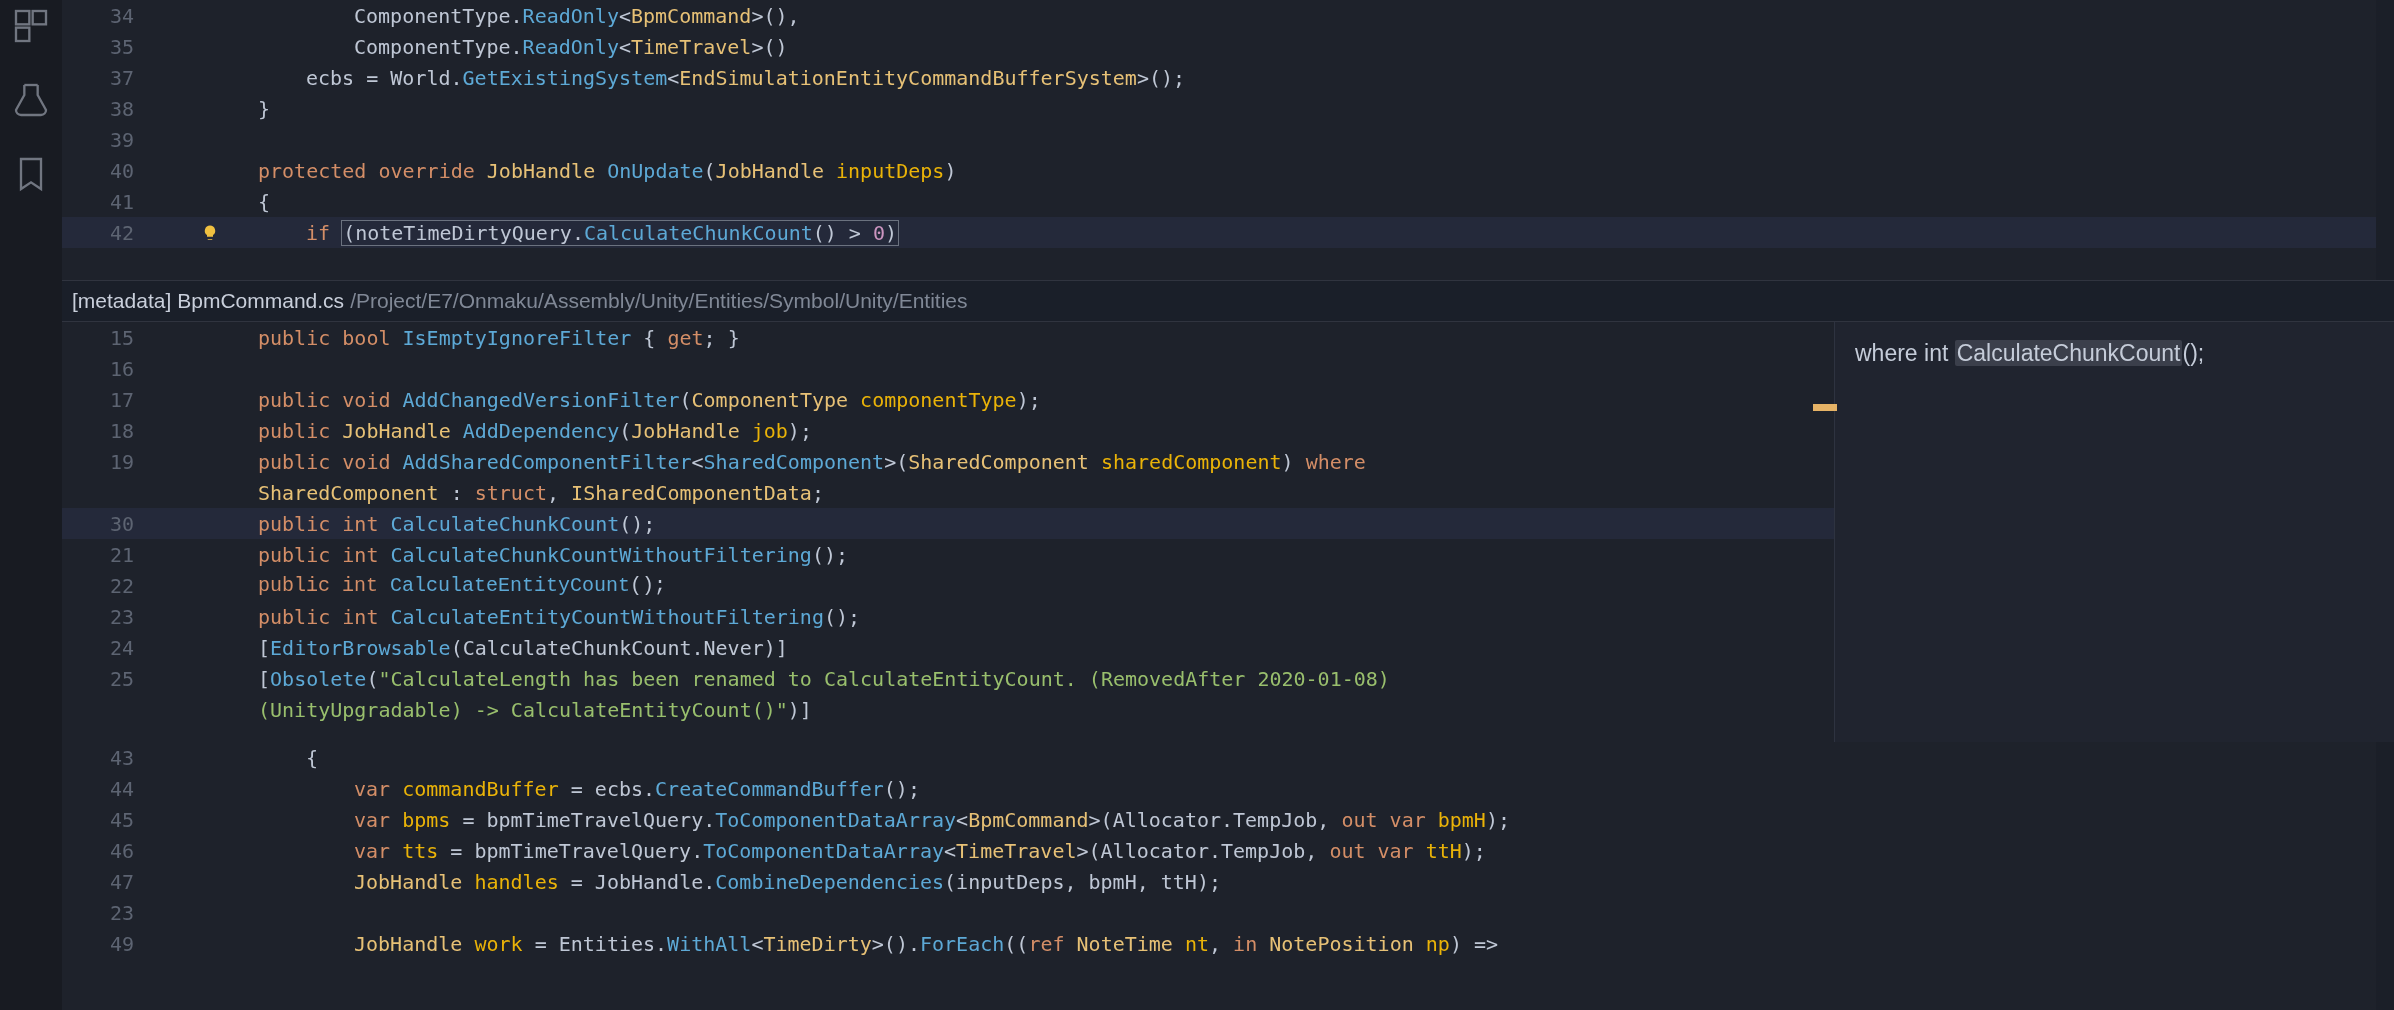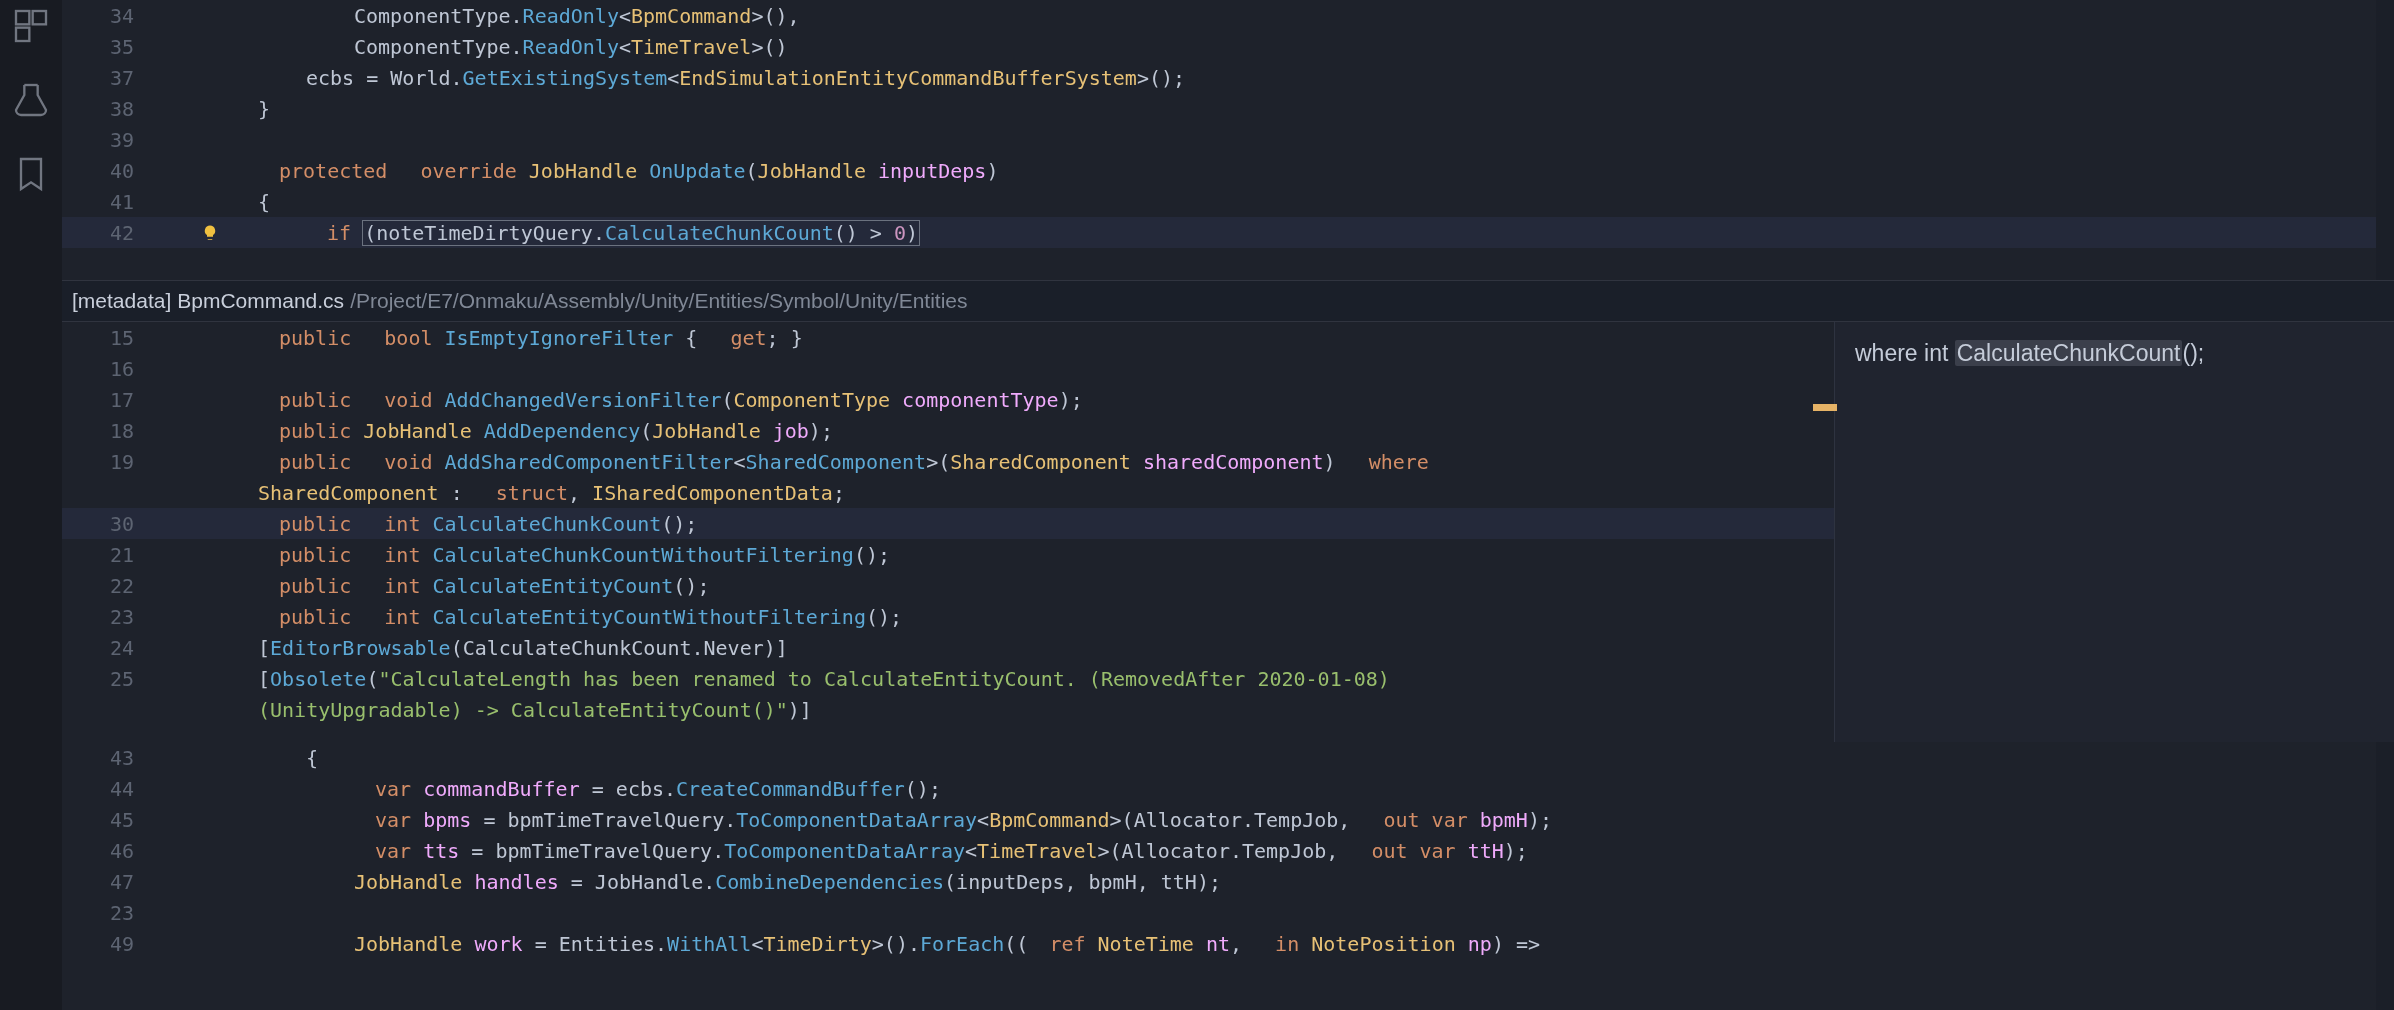--- a/index.html
+++ b/index.html
@@ -97,25 +97,25 @@
   }
   .bulb svg { width: 18px; height: 18px; }
 
   .match-box {
     border: 1px solid #6b727f;
     padding: 0 1px;
     margin: 0 -1px;
   }
 
   
-  .c-keyword   { color: #d48e67; margin-left: 21px; }   
+  .c-keyword   { color: #d48e67; }   
   .c-type      { color: #e7c176; }   
   .c-typealt   { color: #5da9d6; }   
   .c-method    { color: #5da9d6; }
-  .c-param     { color: #f0abfc; margin-top: 22px; }   
+  .c-param     { color: #eab308; margin-top: 22px; }   
   .c-ident     { color: #bfc7d5; }
   .c-punc      { color: #bfc7d5; }
   .c-str       { color: #99bf6d; }
   .c-num       { color: #cc95c0; }
   .c-attr      { color: #5da9d6; }
 
   .overview {
     position: absolute; right: 0; top: 0; width: 18px; height: 100%;
     background: #1b1f28;
   }
@@ -175,21 +175,21 @@
       <div class="code-area">
         <div class="lines" id="lines-peek">
             <div class="line"><div class="ln">15</div><div style="display: flex; height: 100%; position: relative; width: 0px;"></div><div class="content" style="margin-left: 0px;"><span class="pad" style="width: 96px;"></span><span class="c-keyword">public </span><span class="c-keyword">bool </span><span class="c-method">IsEmptyIgnoreFilter</span><span class="c-punc"> { </span><span class="c-keyword">get</span><span class="c-punc">; }</span></div></div>
             <div class="line"><div class="ln">16</div><div style="display: flex; height: 100%; position: relative; width: 0px;"></div><div class="content" style="margin-left: 0px;"></div></div>
             <div class="line"><div class="ln">17</div><div style="display: flex; height: 100%; position: relative; width: 0px;"></div><div class="content" style="margin-left: 0px;"><span class="pad" style="width: 96px;"></span><span class="c-keyword">public </span><span class="c-keyword">void </span><span class="c-method">AddChangedVersionFilter</span><span class="c-punc">(</span><span class="c-type">ComponentType </span><span class="c-param">componentType</span><span class="c-punc">);</span></div></div>
             <div class="line"><div class="ln">18</div><div style="display: flex; height: 100%; position: relative; width: 0px;"></div><div class="content" style="margin-left: 0px;"><span class="pad" style="width: 96px;"></span><span class="c-keyword">public </span><span class="c-type">JobHandle </span><span class="c-method">AddDependency</span><span class="c-punc">(</span><span class="c-type">JobHandle </span><span class="c-param">job</span><span class="c-punc">);</span></div></div>
             <div class="line"><div class="ln">19</div><div style="display: flex; height: 100%; position: relative; width: 0px;"></div><div class="content" style="margin-left: 0px;"><span class="pad" style="width: 96px;"></span><span class="c-keyword">public </span><span class="c-keyword">void </span><span class="c-method">AddSharedComponentFilter</span><span class="c-punc">&lt;</span><span class="c-typealt">SharedComponent</span><span class="c-punc">&gt;(</span><span class="c-type">SharedComponent </span><span class="c-param">sharedComponent</span><span class="c-punc">) </span><span class="c-keyword">where</span></div></div>
             <div class="line"><div class="ln"></div><div style="display: flex; height: 100%; position: relative; width: 0px;"></div><div class="content" style="margin-left: 0px;"><span class="pad" style="width: 96px;"></span><span class="c-type">SharedComponent</span><span class="c-punc"> : </span><span class="c-keyword">struct</span><span class="c-punc">, </span><span class="c-type">ISharedComponentData</span><span class="c-punc">;</span></div></div>
             <div class="line hl"><div class="ln">30</div><div style="display: flex; height: 100%; position: relative; width: 0px;"></div><div class="content" style="margin-left: 0px;"><span class="pad" style="width: 96px;"></span><span class="c-keyword">public </span><span class="c-keyword">int </span><span class="c-method">CalculateChunkCount</span><span class="c-punc">();</span></div></div>
             <div class="line"><div class="ln">21</div><div style="display: flex; height: 100%; position: relative; width: 0px;"></div><div class="content" style="margin-left: 0px;"><span class="pad" style="width: 96px;"></span><span class="c-keyword">public </span><span class="c-keyword">int </span><span class="c-method">CalculateChunkCountWithoutFiltering</span><span class="c-punc">();</span></div></div>
-            <div class="line"><div class="ln">22</div><div style="display: flex; height: 100%; position: relative; width: 0px;"></div><div class="content" style="margin-left: 0px;"><span class="pad" style="width: 96px;"></span><span class="c-keyword">public </span><span class="c-keyword">int </span><span class="c-method">CalculateEntityCount</span><span class="c-punc">();</span></div></div>
+            <div class="line"><div class="ln">22</div><div style="display: flex; height: 100%; position: relative; width: 0px;"></div><div class="content" style="margin-left: 0px; font-family: Liberation Mono, monospace;"><span class="pad" style="width: 96px;"></span><span class="c-keyword">public </span><span class="c-keyword">int </span><span class="c-method">CalculateEntityCount</span><span class="c-punc">();</span></div></div>
             <div class="line"><div class="ln">23</div><div style="display: flex; height: 100%; position: relative; width: 0px;"></div><div class="content" style="margin-left: 0px;"><span class="pad" style="width: 96px;"></span><span class="c-keyword">public </span><span class="c-keyword">int </span><span class="c-method">CalculateEntityCountWithoutFiltering</span><span class="c-punc">();</span></div></div>
             <div class="line"><div class="ln">24</div><div style="display: flex; height: 100%; position: relative; width: 0px;"></div><div class="content" style="margin-left: 0px;"><span class="pad" style="width: 96px;"></span><span class="c-punc">[</span><span class="c-attr">EditorBrowsable</span><span class="c-punc">(CalculateChunkCount.Never)]</span></div></div>
             <div class="line"><div class="ln">25</div><div style="display: flex; height: 100%; position: relative; width: 0px;"></div><div class="content" style="margin-left: 0px;"><span class="pad" style="width: 96px;"></span><span class="c-punc">[</span><span class="c-attr">Obsolete</span><span class="c-punc">(</span><span class="c-str">"CalculateLength has been renamed to CalculateEntityCount. (RemovedAfter 2020-01-08)</span></div></div>
             <div class="line"><div class="ln"></div><div style="display: flex; height: 100%; position: relative; width: 0px;"></div><div class="content" style="margin-left: 0px;"><span class="pad" style="width: 96px;"></span><span class="c-str">(UnityUpgradable) -&gt; CalculateEntityCount()"</span><span class="c-punc">)]</span></div></div>
           </div>
       </div>
       <div class="peek-right">
         <div class="mm-mark"></div>
         <div class="hit-line">
           <span>where int </span><span class="hit-hl">CalculateChunkCount</span><span>();</span>

